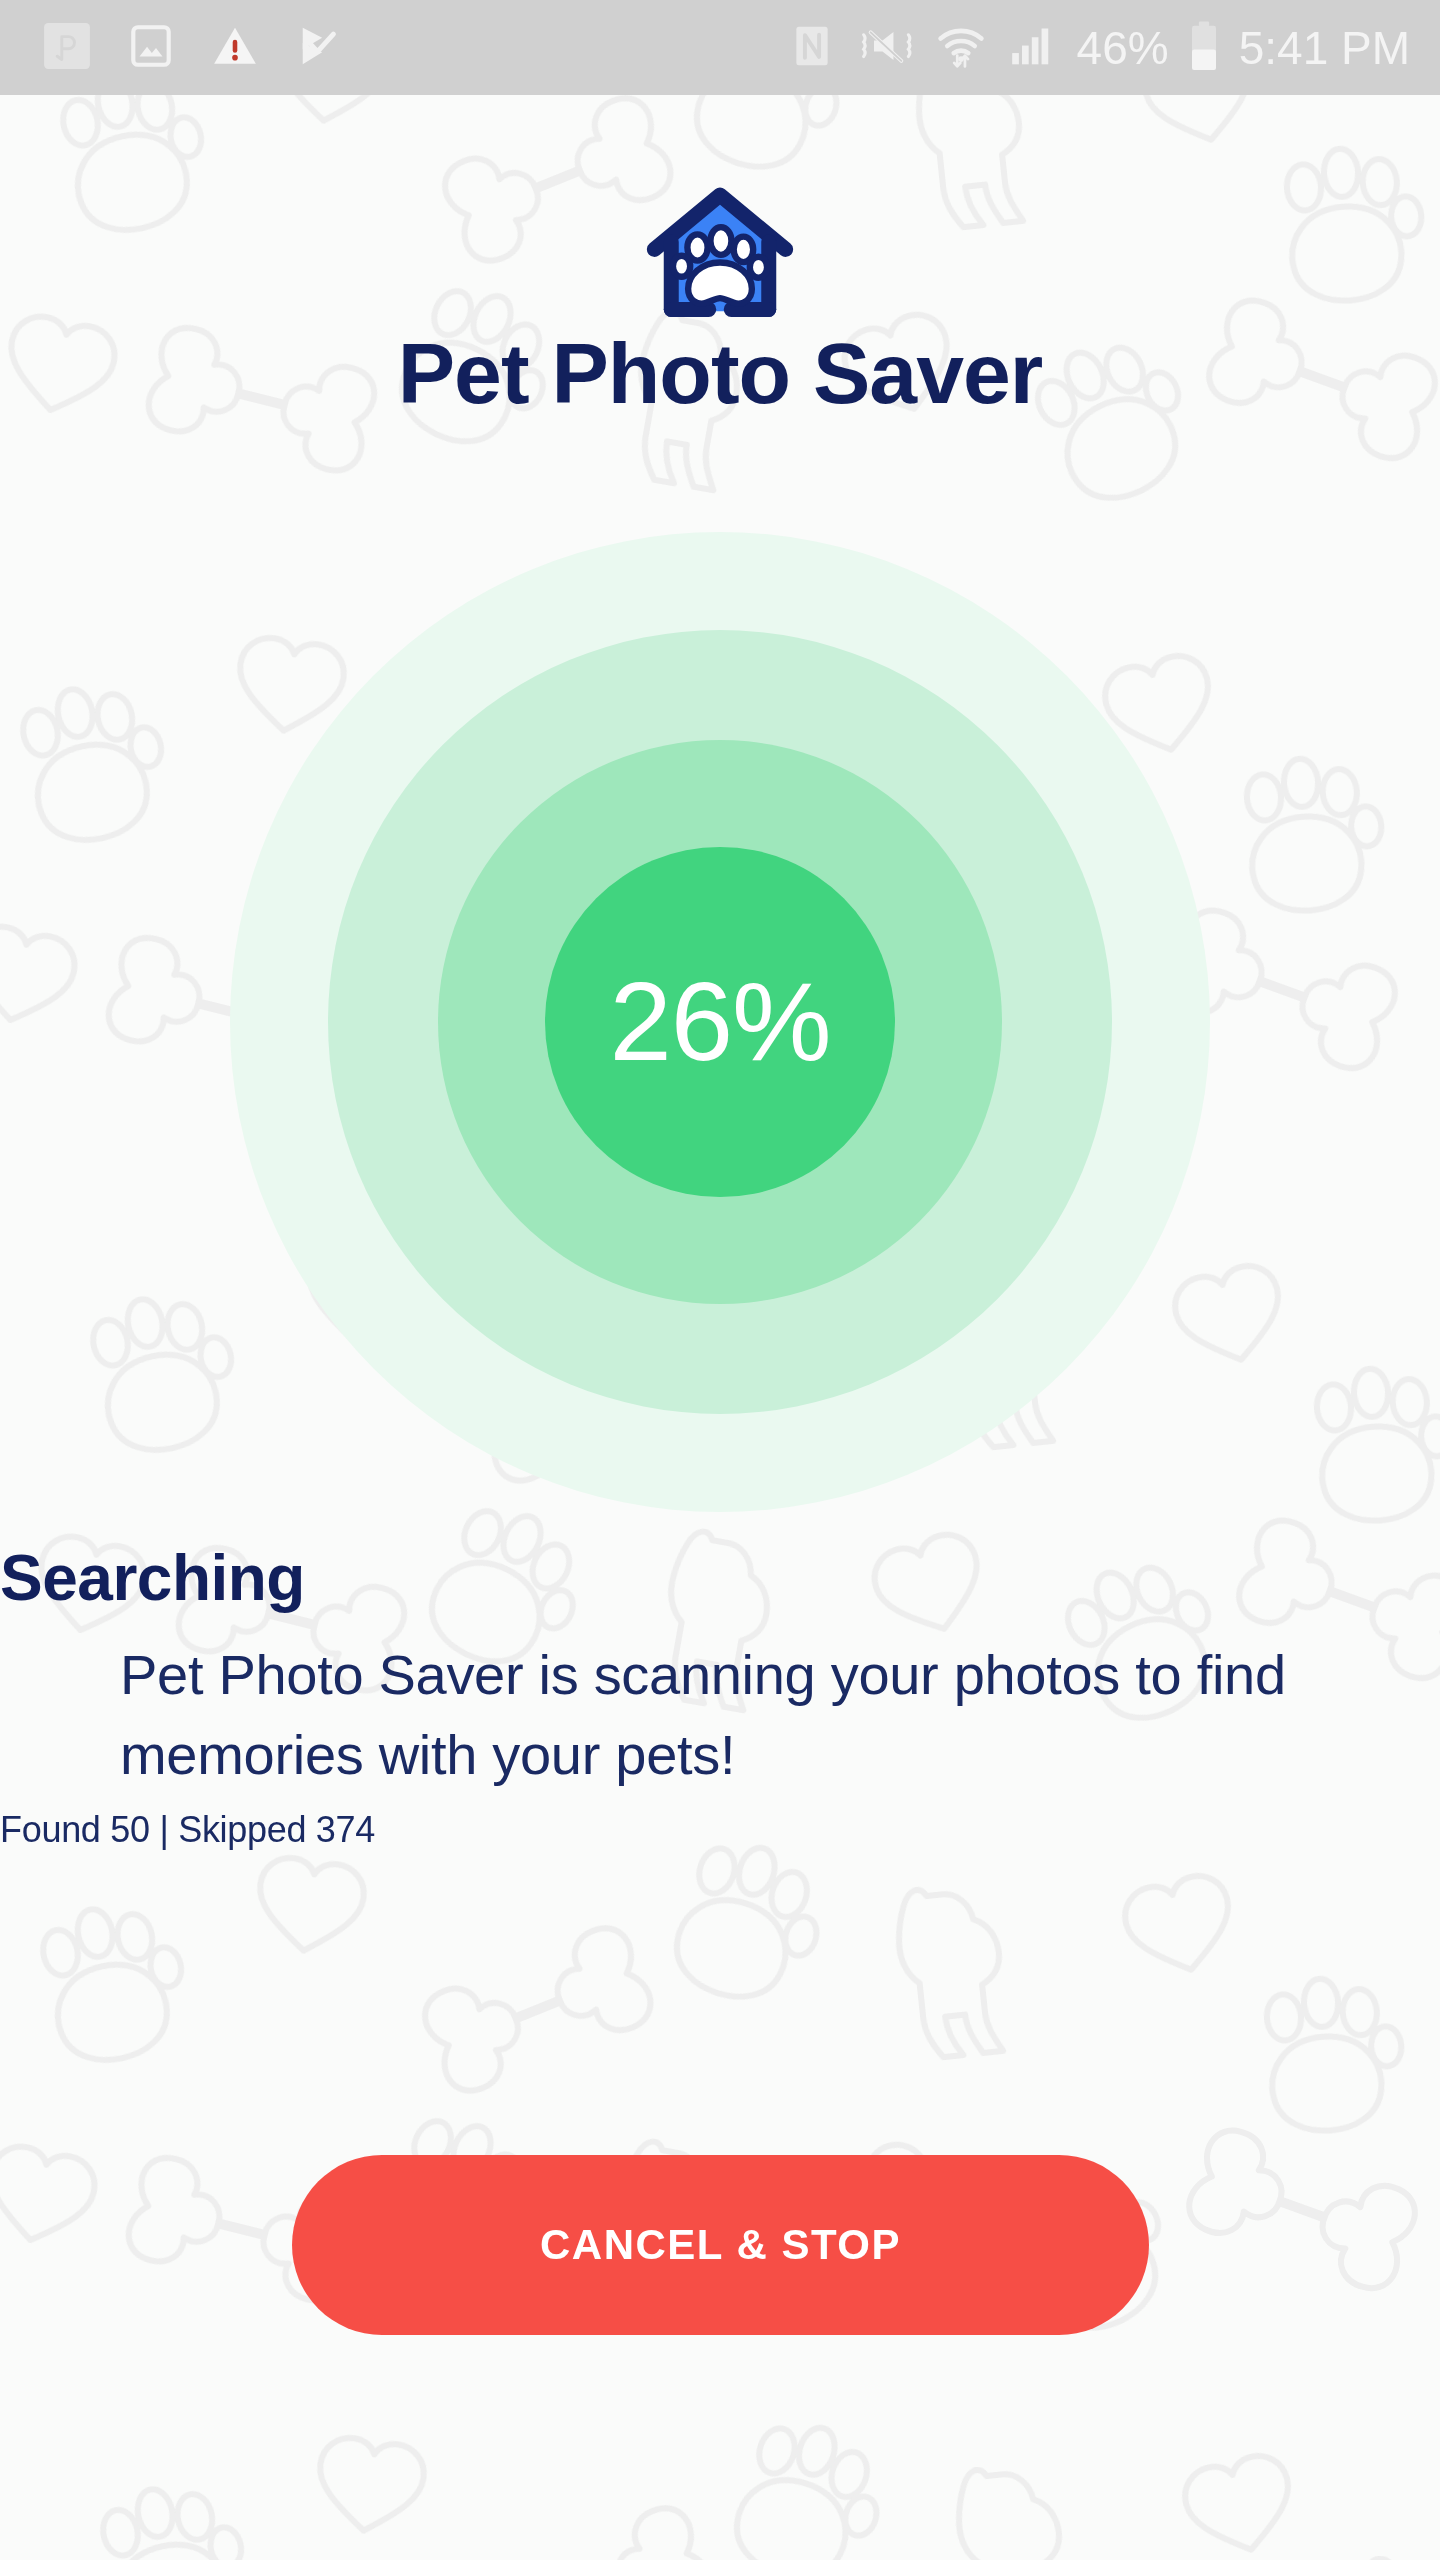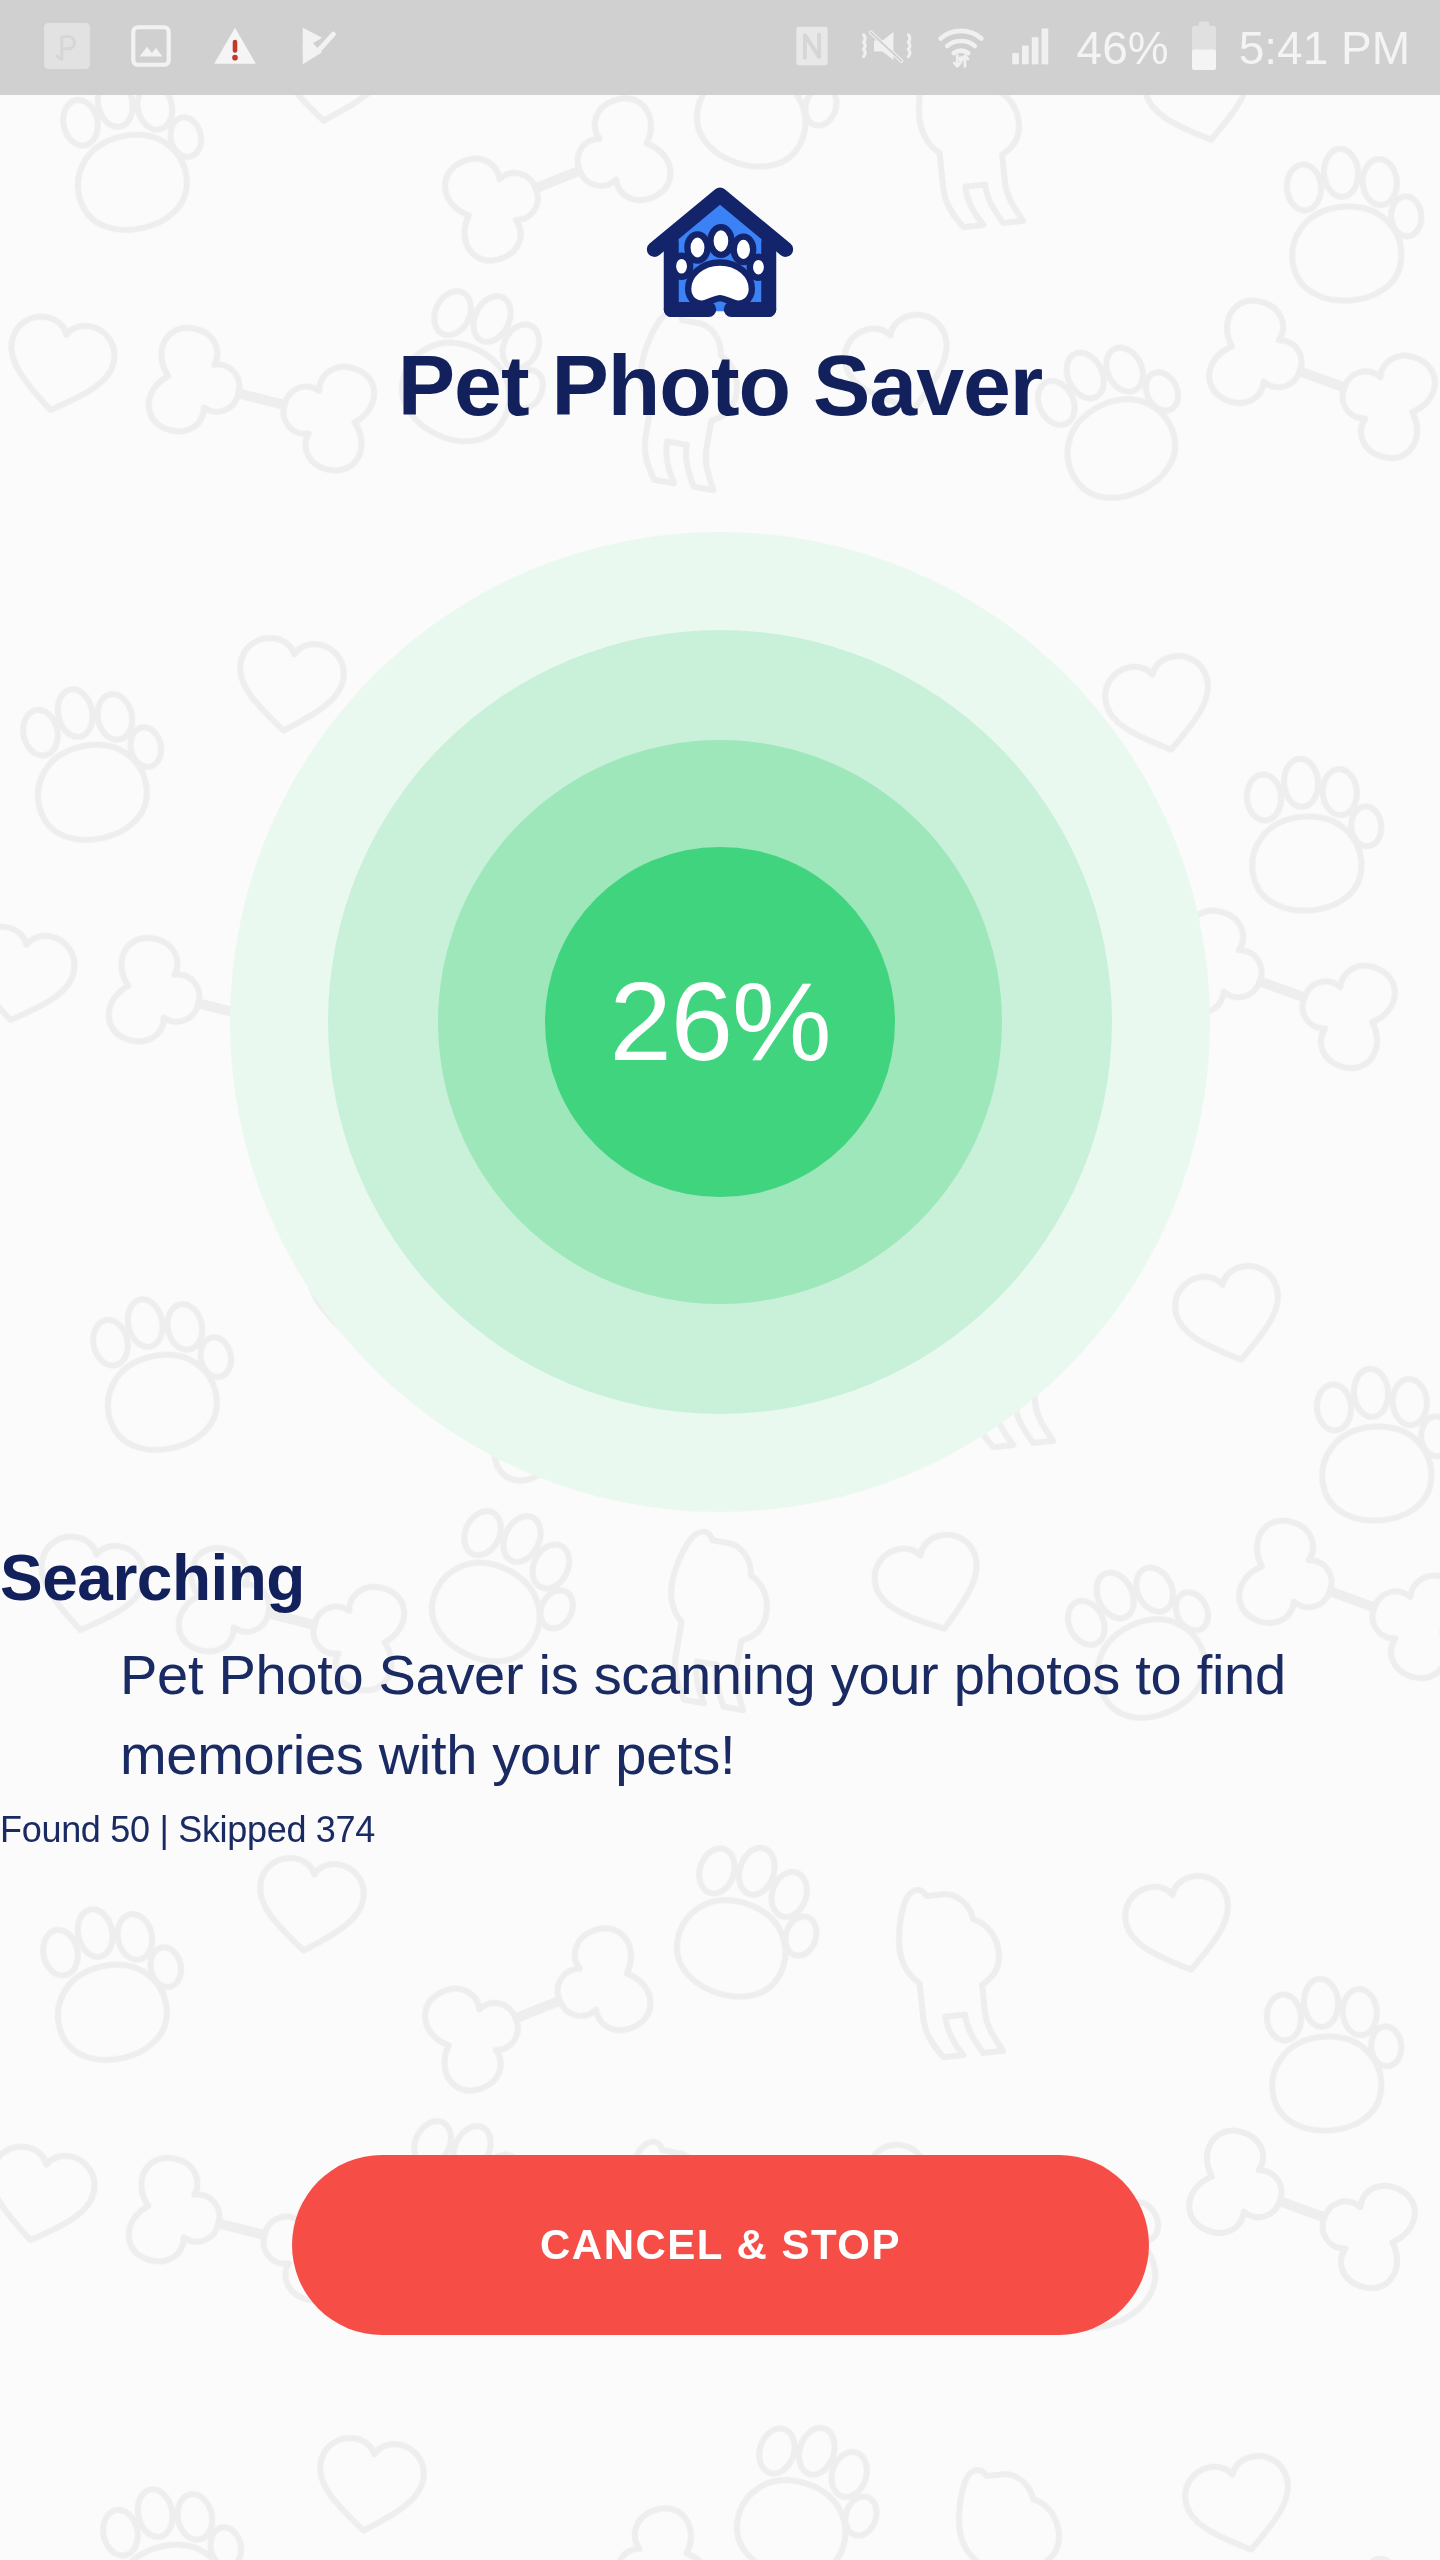--- a/index.html
+++ b/index.html
@@ -78,21 +78,21 @@
     position: absolute;
     top: 85px;
     left: 0;
     width: 1440px;
     display: flex;
     flex-direction: column;
     align-items: center;
   }
   #app-logo-icon { display: block; }
   #app-title {
-    margin-top: 12px;
+    margin-top: 0;
     font-size: 86px;
     font-weight: 700;
     color: #12205c;
     letter-spacing: -1px;
     line-height: 1;
     white-space: nowrap;
   }
 
   
   #progress-wrap {

